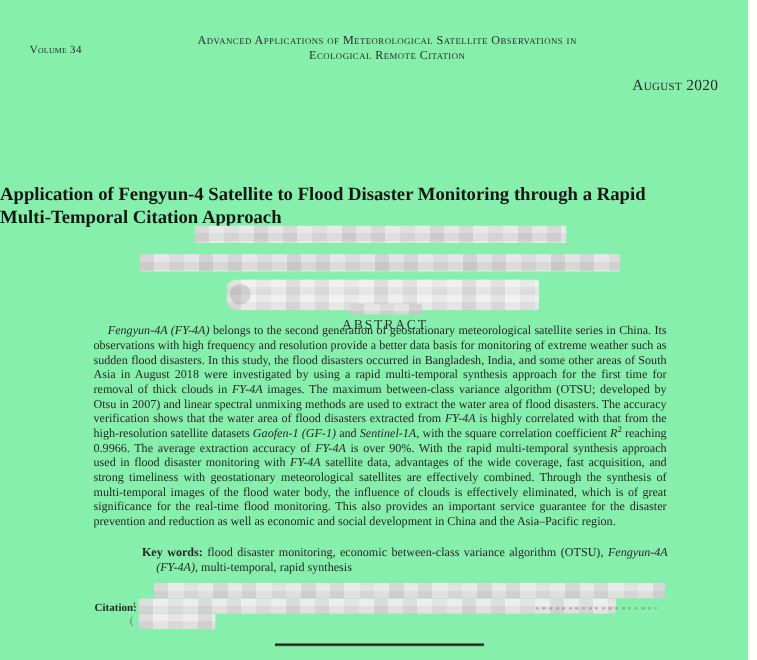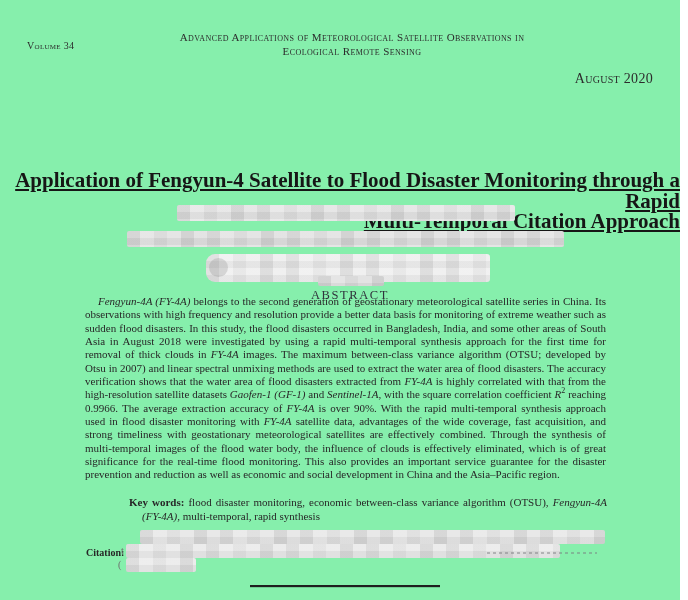--- a/index.html
+++ b/index.html
@@ -5,21 +5,21 @@
   html,body{margin:0;padding:0;background:#ffffff;}
   .page{
     position:relative;width:680px;height:600px;background:#86efac;overflow:hidden;
     font-family:"Liberation Serif","DejaVu Serif",serif;color:#262626;
   }
   
   .rh-left{position:absolute;left:27px;top:40px;font-size:10px;font-variant:small-caps;letter-spacing:.3px;color:#2c2c2c;}
   .rh-right{position:absolute;right:27px;top:40px;font-size:14px;font-variant:small-caps;letter-spacing:.3px;color:#2c2c2c;margin-top:31px;}
   .rh-center{position:absolute;left:0;right:0;top:30px;text-align:center;font-size:11px;line-height:14px;font-variant:small-caps;letter-spacing:.4px;color:#2c2c2c;padding-left:24px;}
   
-  .title{position:absolute;left:0;right:0;top:156px;text-align:right;font-size:21px;font-weight:bold;line-height:20.5px;color:#161616;text-decoration:underline;}
+  .title{position:absolute;left:0;right:0;top:156px;text-align:left;font-size:17px;font-weight:bold;line-height:20.5px;color:#161616;}
   
   .blur{
     position:absolute;border-radius:2px;
     background-image:
       repeating-linear-gradient(90deg, rgba(110,110,110,.10) 0 13px, rgba(255,255,255,.16) 13px 27px, rgba(110,110,110,.05) 27px 40px, rgba(255,255,255,.10) 40px 54px, rgba(110,110,110,.13) 54px 67px, rgba(255,255,255,.06) 67px 80px),
       repeating-linear-gradient(180deg, rgba(255,255,255,.12) 0 7px, rgba(90,90,90,.07) 7px 14px);
   }
   .b1{left:177px;top:205px;width:338px;height:16px;background-color:#e2e2e2;}
   .b2{left:127px;top:231px;width:437px;height:16px;background-color:#dedede;}
   .b3{left:206px;top:254px;width:284px;height:28px;background-color:#ededed;border-radius:9px 3px 3px 9px;}
@@ -56,21 +56,21 @@
   .divider{position:absolute;left:250px;top:585px;width:190px;height:2px;background:#1f1f1f;box-shadow:0 1px 0 rgba(0,0,0,.15);}
 </style>
 </head>
 <body>
 
 <div class="page">
 
   <div class="rh-left">Volume 34</div>
   <div class="rh-center">
     <div>Advanced Applications of Meteorological Satellite Observations in</div>
-    <div>Ecological Remote Sensing</div>
+    <div>Ecological Remote Citation</div>
   </div>
   <div class="rh-right">August 2020</div>
 
   <h1 class="title">
     <div>Application of Fengyun-4 Satellite to Flood Disaster Monitoring through a Rapid</div>
     <div>Multi-Temporal Citation Approach</div>
   </h1>
 
   <div class="blur b1"></div>
   <div class="blur b2"></div>

